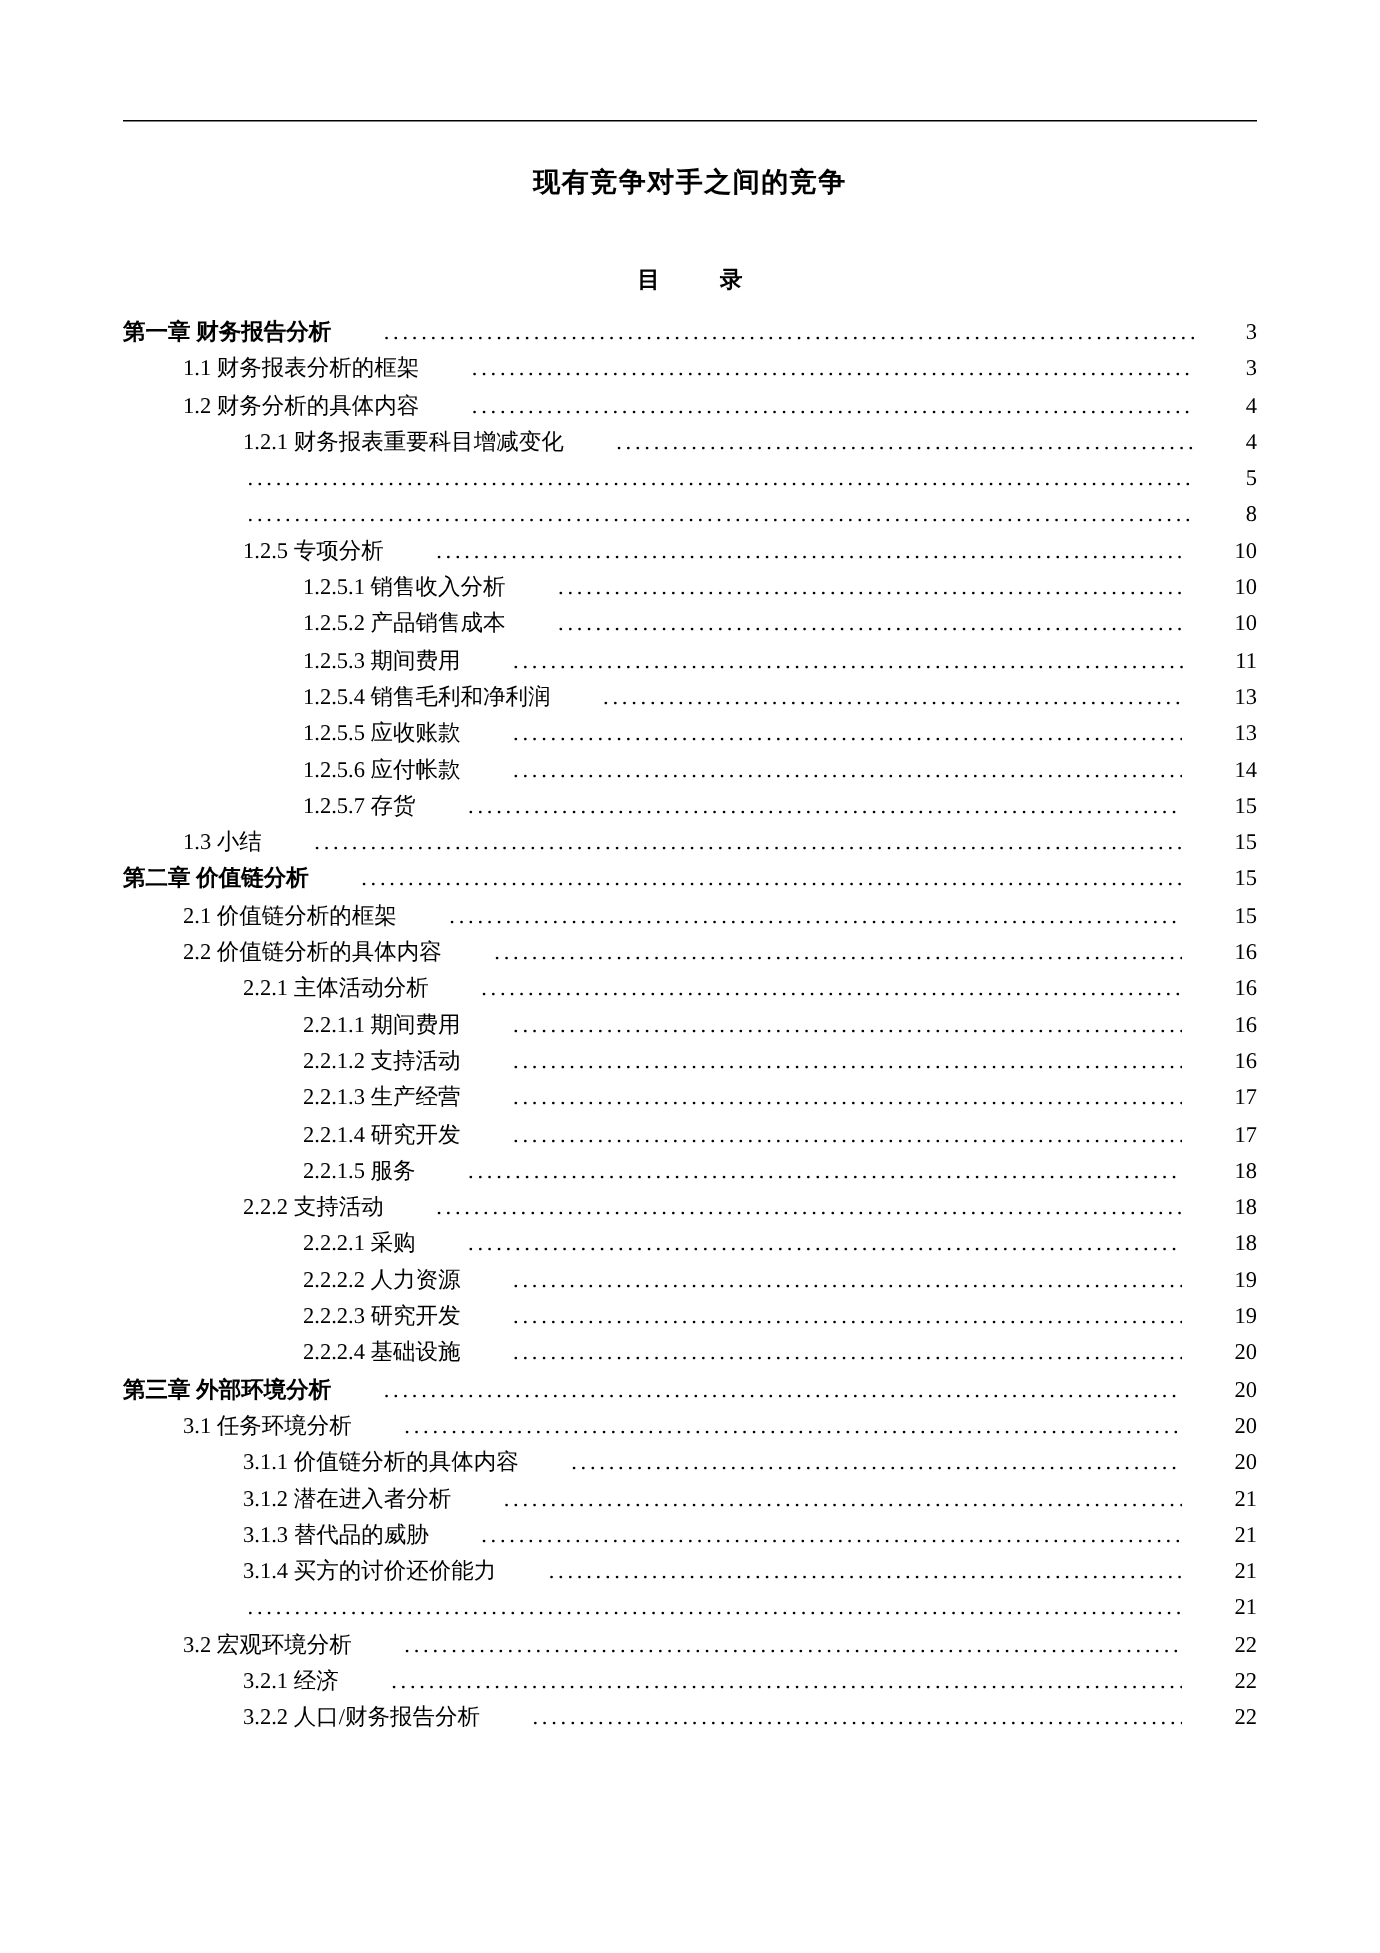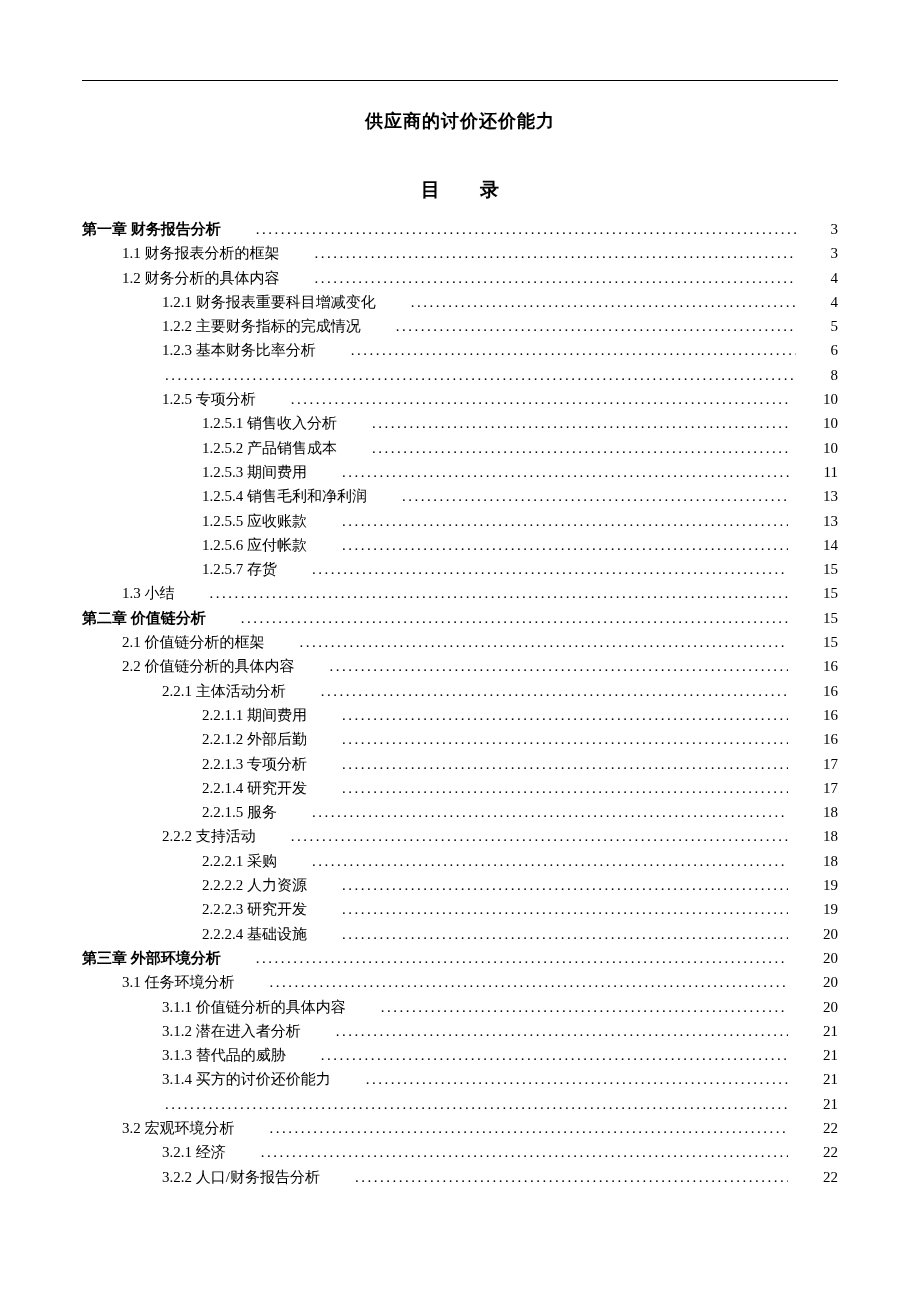--- a/index.html
+++ b/index.html
@@ -17,21 +17,21 @@
     }
     .doc-title {
       text-align: center;
       font-size: 18px;
       font-weight: bold;
       margin-bottom: 44px;
       letter-spacing: 1px;
     }
     .toc-heading {
       text-align: center;
-      font-size: 19px;
+      font-size: 15px;
       font-weight: bold;
       margin-bottom: 14px;
     }
     .toc-heading .gap { display:inline-block; width: 40px; }
     .toc { font-size: 15px; }
     .toc-row {
       display: flex;
       align-items: flex-start;
       line-height: 1.62;
       white-space: nowrap;
@@ -53,21 +53,21 @@
     .toc-dots::after {
       content: "................................................................................................................................................................";
     }
     .toc-page { flex: 0 0 auto; }
   </style>
 </head>
 <body>
 
 <div class="top-rule"></div>
 
-<div class="doc-title">供应商的讨价还价能力</div>
+<div class="doc-title">现有竞争对手之间的竞争</div>
 
 <div class="toc-heading">
   <span>目</span><span class="gap"></span><span>录</span>
 </div>
 
 <div class="toc" id="toc">
     <div class="toc-row l0 chap">
       <span class="toc-label">第一章 财务报告分析</span>
       <span class="toc-dots"></span>
       <span class="toc-page">3</span>
@@ -81,28 +81,22 @@
       <span class="toc-label">1.2 财务分析的具体内容</span>
       <span class="toc-dots"></span>
       <span class="toc-page">4</span>
     </div>
     <div class="toc-row l2">
       <span class="toc-label">1.2.1 财务报表重要科目增减变化</span>
       <span class="toc-dots"></span>
       <span class="toc-page">4</span>
     </div>
     <div class="toc-row l2">
-      <span class="toc-label">1.2.2 主要财务指标的完成情况</span>
       <span class="toc-dots"></span>
       <span class="toc-page">5</span>
-    </div>
-    <div class="toc-row l2">
-      <span class="toc-label">1.2.3 基本财务比率分析</span>
-      <span class="toc-dots"></span>
-      <span class="toc-page">6</span>
     </div>
     <div class="toc-row l2">
       <span class="toc-dots"></span>
       <span class="toc-page">8</span>
     </div>
     <div class="toc-row l2">
       <span class="toc-label">1.2.5 专项分析</span>
       <span class="toc-dots"></span>
       <span class="toc-page">10</span>
     </div>
@@ -165,26 +159,26 @@
       <span class="toc-label">2.2.1 主体活动分析</span>
       <span class="toc-dots"></span>
       <span class="toc-page">16</span>
     </div>
     <div class="toc-row l3">
       <span class="toc-label">2.2.1.1 期间费用</span>
       <span class="toc-dots"></span>
       <span class="toc-page">16</span>
     </div>
     <div class="toc-row l3">
-      <span class="toc-label">2.2.1.2 外部后勤</span>
-      <span class="toc-dots"></span>
-      <span class="toc-page">16</span>
-    </div>
-    <div class="toc-row l3">
-      <span class="toc-label">2.2.1.3 专项分析</span>
+      <span class="toc-label">2.2.1.2 支持活动</span>
+      <span class="toc-dots"></span>
+      <span class="toc-page">16</span>
+    </div>
+    <div class="toc-row l3">
+      <span class="toc-label">2.2.1.3 生产经营</span>
       <span class="toc-dots"></span>
       <span class="toc-page">17</span>
     </div>
     <div class="toc-row l3">
       <span class="toc-label">2.2.1.4 研究开发</span>
       <span class="toc-dots"></span>
       <span class="toc-page">17</span>
     </div>
     <div class="toc-row l3">
       <span class="toc-label">2.2.1.5 服务</span>

